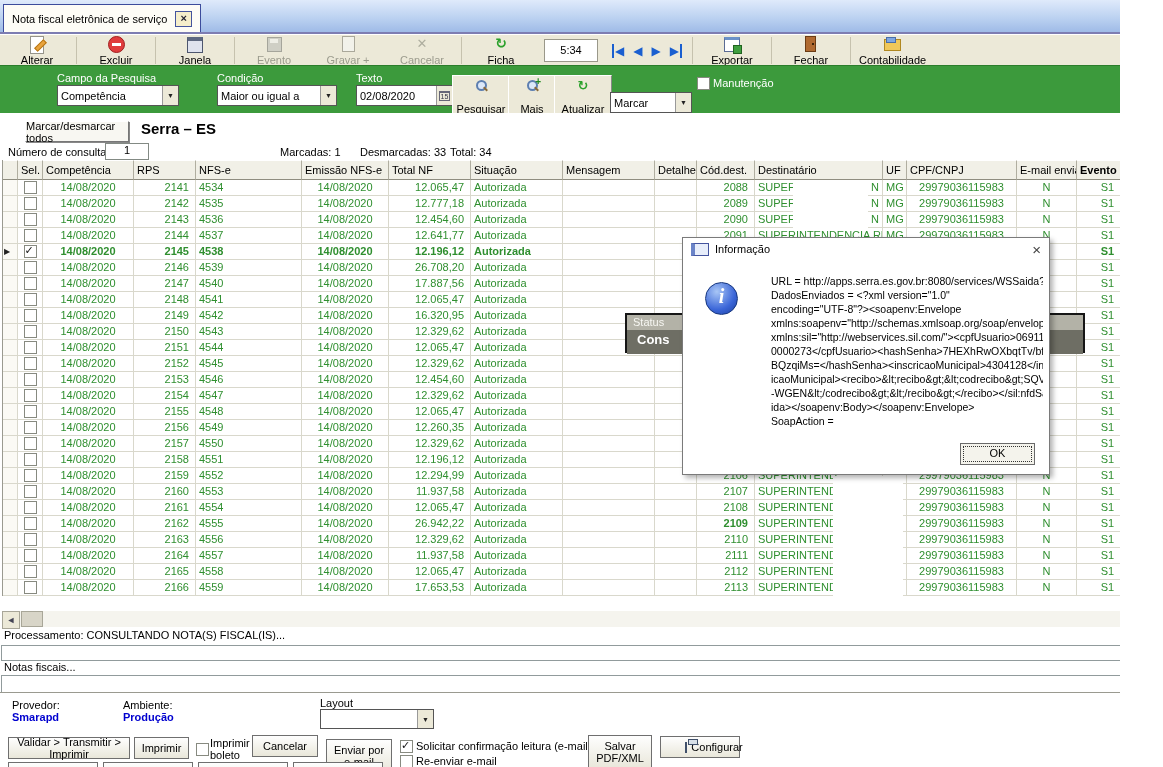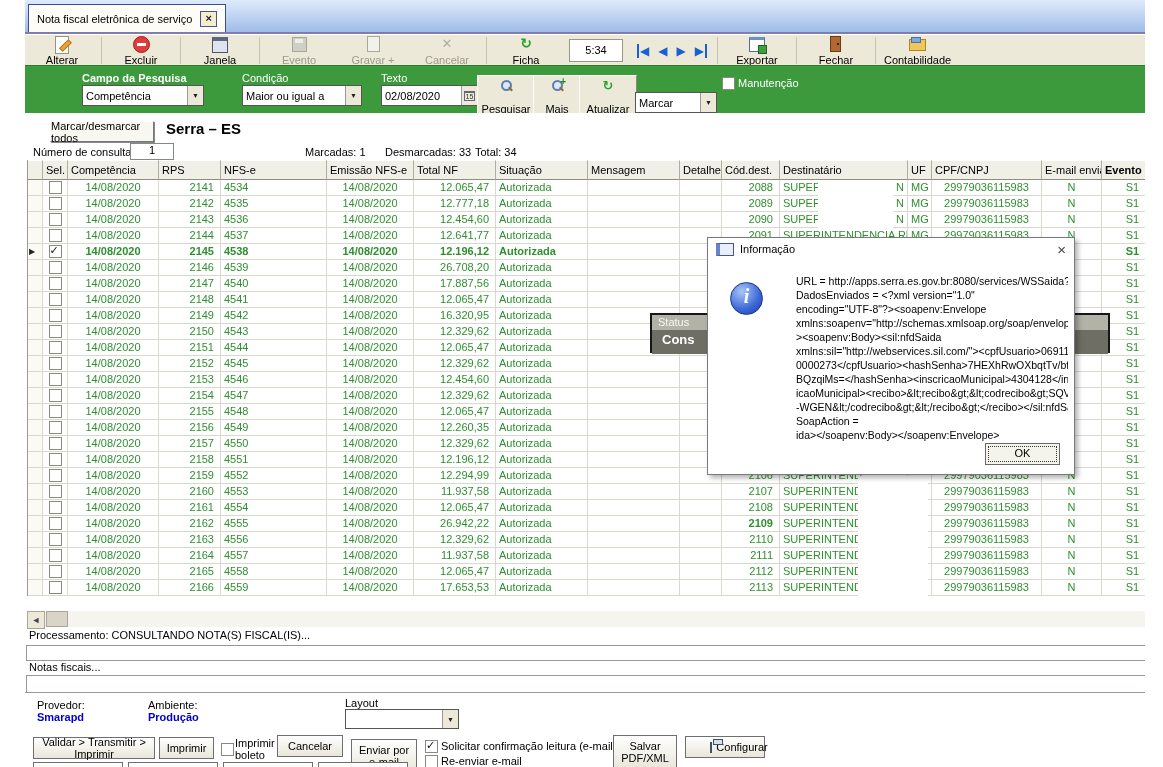--- a/index.html
+++ b/index.html
@@ -1,17 +1,17 @@
 <!DOCTYPE html>
 <html><head>
 <meta charset="utf-8">
 <style>
   html,body{margin:0;padding:0;background:#fff;}
   .window{position:relative;width:1120px;height:767px;overflow:hidden;
-    font-family:"Liberation Sans","DejaVu Sans",sans-serif;font-size:11px;color:#000;background:#fff;margin-left:25px;}
+    font-family:"Liberation Sans","DejaVu Sans",sans-serif;font-size:11px;color:#000;background:#fff;}
 
   
   .topband{position:absolute;left:0;top:0;width:1163px;height:32px;
     background:linear-gradient(#dfeafb,#bcd2f1 55%,#9fbbe7);border-bottom:2px solid #7d7db2;}
   .tab{position:absolute;left:3px;top:4px;height:27px;background:#fdfcf6;border:1px solid #3c4c9c;border-bottom:none;
     display:flex;align-items:center;padding:0 8px;gap:8px;}
   .tabx{width:15px;height:14px;border:1px solid #44549e;background:#f5eecb;color:#223;
     font-size:11px;line-height:12px;text-align:center;font-weight:bold;}
 
   
@@ -197,21 +197,21 @@
       <span>Fechar</span>
     </div>
     <div class="tsep"></div>
     <div class="tbtn">
       <i class="ic ic-contab"></i>
       <span>Contabilidade</span>
     </div>
   </div>
 
   <div class="searchbar">
-    <span class="sb-label" style="left:57px;top:6px;font-weight:bold;">Campo da Pesquisa</span>
+    <span class="sb-label" style="left:57px;top:6px;">Campo da Pesquisa</span>
     <div class="box" style="left:57px;top:19px;width:120px;height:19px;">
       <span class="val">Competência</span>
       <span class="dbtn">▼</span>
     </div>
     <span class="sb-label" style="left:217px;top:6px;">Condição</span>
     <div class="box" style="left:217px;top:19px;width:118px;height:19px;">
       <span class="val">Maior ou igual a</span>
       <span class="dbtn">▼</span>
     </div>
     <span class="sb-label" style="left:356px;top:6px;">Texto</span>
@@ -837,28 +837,27 @@
       <span>Informação</span>
       <span class="dlg-x">×</span>
     </div>
     <div class="dlg-body">
       <span class="infoicon"></span>
       <div class="dlg-text" id="dlgtext">
           <div>URL = http://apps.serra.es.gov.br:8080/services/WSSaida?wsdl</div>
           <div>DadosEnviados = &lt;?xml version="1.0"</div>
           <div>encoding="UTF-8"?&gt;&lt;soapenv:Envelope</div>
           <div>xmlns:soapenv="http://schemas.xmlsoap.org/soap/envelope/"</div>
-          <div>&gt;&lt;soapenv:Body&gt;&lt;sil:nfdSaida</div>
           <div>xmlns:sil="http://webservices.sil.com/"&gt;&lt;cpfUsuario&gt;0691184</div>
           <div>0000273&lt;/cpfUsuario&gt;&lt;hashSenha&gt;7HEXhRwOXbqtTv/bfNF8</div>
           <div>BQzqiMs=&lt;/hashSenha&gt;&lt;inscricaoMunicipal&gt;4304128&lt;/inscr</div>
           <div>icaoMunicipal&gt;&lt;recibo&gt;&amp;lt;recibo&amp;gt;&amp;lt;codrecibo&amp;gt;SQVI</div>
           <div>-WGEN&amp;lt;/codrecibo&amp;gt;&amp;lt;/recibo&amp;gt;&lt;/recibo&gt;&lt;/sil:nfdSa</div>
+          <div>ida&gt;&lt;/soapenv:Body&gt;&lt;/soapenv:Envelope&gt;</div>
           <div>SoapAction =</div>
-          <div>ida&gt;&lt;/soapenv:Body&gt;&lt;/soapenv:Envelope&gt;</div>
         </div>
     </div>
     <div class="okbtn">OK</div>
   </div>
 
   <div class="hscroll">
     <div class="harrow">◄</div>
     <div class="hthumb"></div>
   </div>
 

